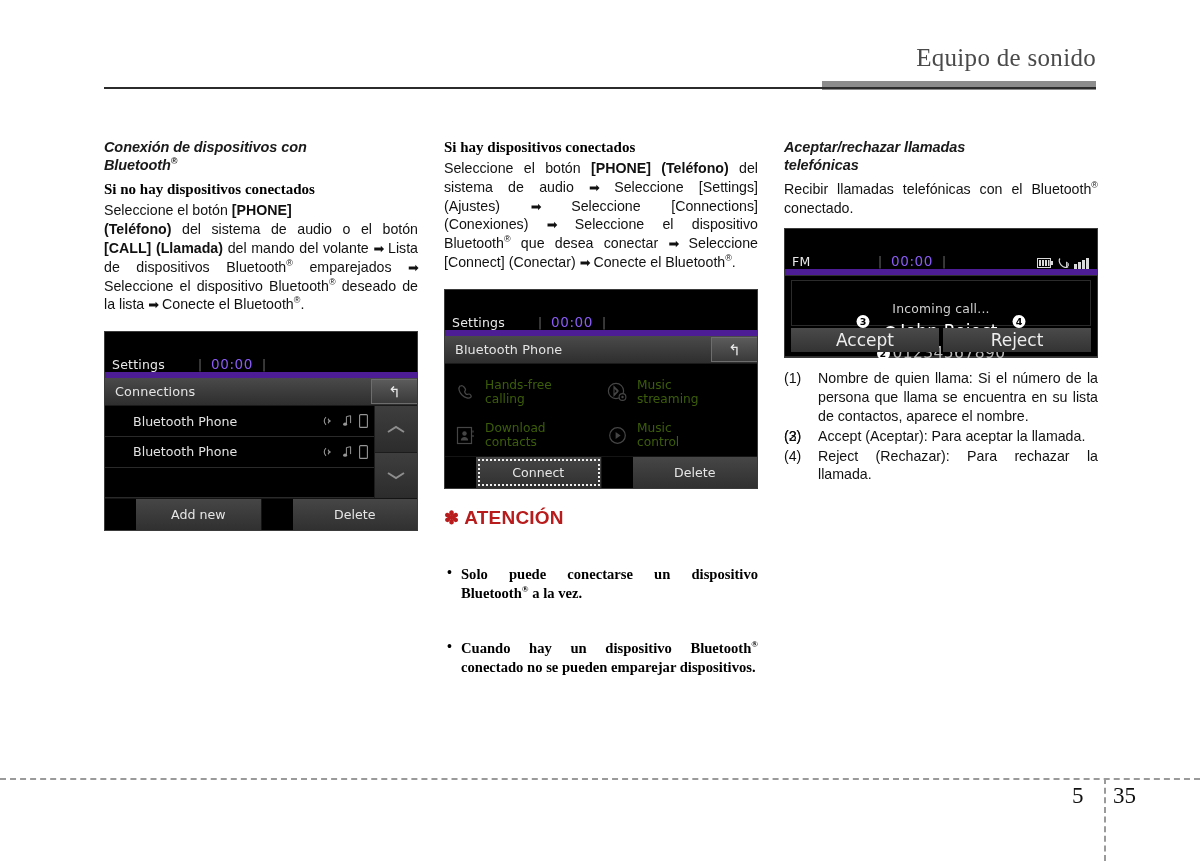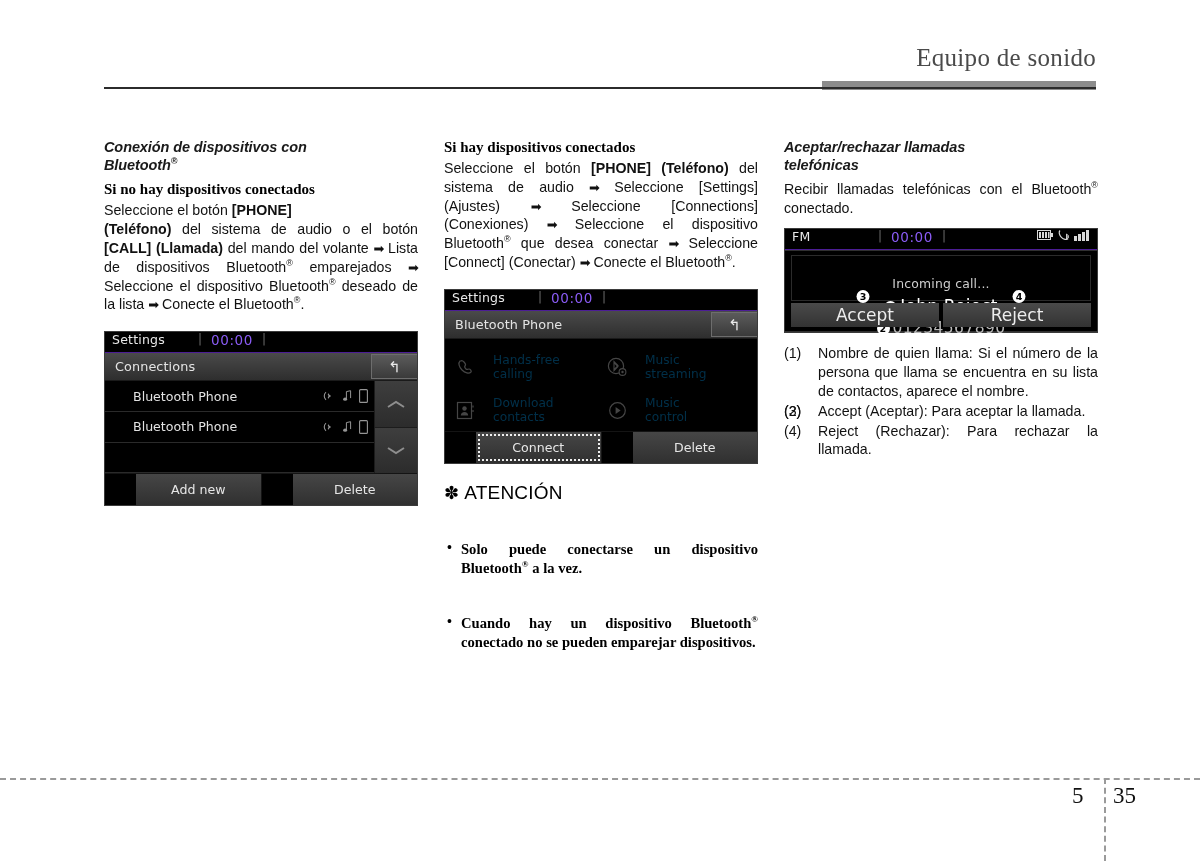--- a/index.html
+++ b/index.html
@@ -46,21 +46,21 @@
     text-align:justify;color:#111;
     -webkit-hyphens:none;hyphens:none;
   }
   .b{font-weight:bold;}
   .sup{font-size:9px;vertical-align:super;line-height:0;}
   .arrow{font-size:13px;letter-spacing:-1px;}
 
   
   .atencion{margin-top:18px;}
   .at-title{
-    font-size:19px;font-weight:normal;color:#000000;margin:14px 0 3px 0;
+    font-size:19px;font-weight:bold;color:#b91c1c;margin:14px 0 3px 0;
     letter-spacing:.2px;
   }
   .at-title .star{font-size:18px;margin-right:5px;}
   ul.at-list{margin:0;padding:0;list-style:none;
     font-family:"Liberation Serif", serif;}
   ul.at-list li{
     position:relative;padding-left:17px;margin-bottom:1px;
     font-size:14.6px;font-weight:bold;line-height:1.3;text-align:justify;margin-top:36px;
   }
   ul.at-list li::before{
@@ -76,22 +76,22 @@
   ol.legend li .num{position:absolute;left:0;top:0;width:30px;}
 
   
   .shot{
     position:relative;background:#000;border:1px solid #3b3b3b;
     font-family:"DejaVu Sans", sans-serif;color:#d8d8d8;
     box-sizing:border-box;
   }
   .sbar{
     position:relative;height:20px;background:#000;
-    border-bottom:1px solid #4c1d95;
-    display:flex;align-items:flex-start;
+    border-bottom:6px solid #4c1d95;
+    display:flex;align-items:flex-end;margin-top:20px;
   }
   .sbar .lbl{
     font-size:12.5px;color:#e9e9e9;padding-left:7px;min-width:86px;
     letter-spacing:.2px;
   }
   .sbar .sep{color:#6a6a6a;font-size:12px;}
   .sbar .clock{
     font-size:13.5px;color:#8b5cf6;letter-spacing:.6px;padding:0 9px;
   }
   .sbar .icons{margin-left:auto;padding-right:6px;display:flex;align-items:center;gap:4px;}
@@ -144,21 +144,21 @@
   }
 
   
   .grid{
     height:92px;padding:8px 4px 0 10px;box-sizing:border-box;
     display:grid;grid-template-columns:1fr 1fr;grid-template-rows:1fr 1fr;
     column-gap:6px;row-gap:2px;
   }
   .feat{display:flex;align-items:center;gap:9px;opacity:.45;}
   .feat .ft{
-    font-size:12.2px;line-height:1.12;color:#0369a1;margin-left:8px;
+    font-size:12.2px;line-height:1.12;color:#84cc16;
   }
 
   
   .callbody{
     position:relative;height:82px;background:#000;
     border:1px solid #303030;border-left:none;border-right:none;
     box-sizing:border-box;
   }
   .call-inner{
     position:absolute;left:6px;right:6px;top:4px;bottom:30px;

